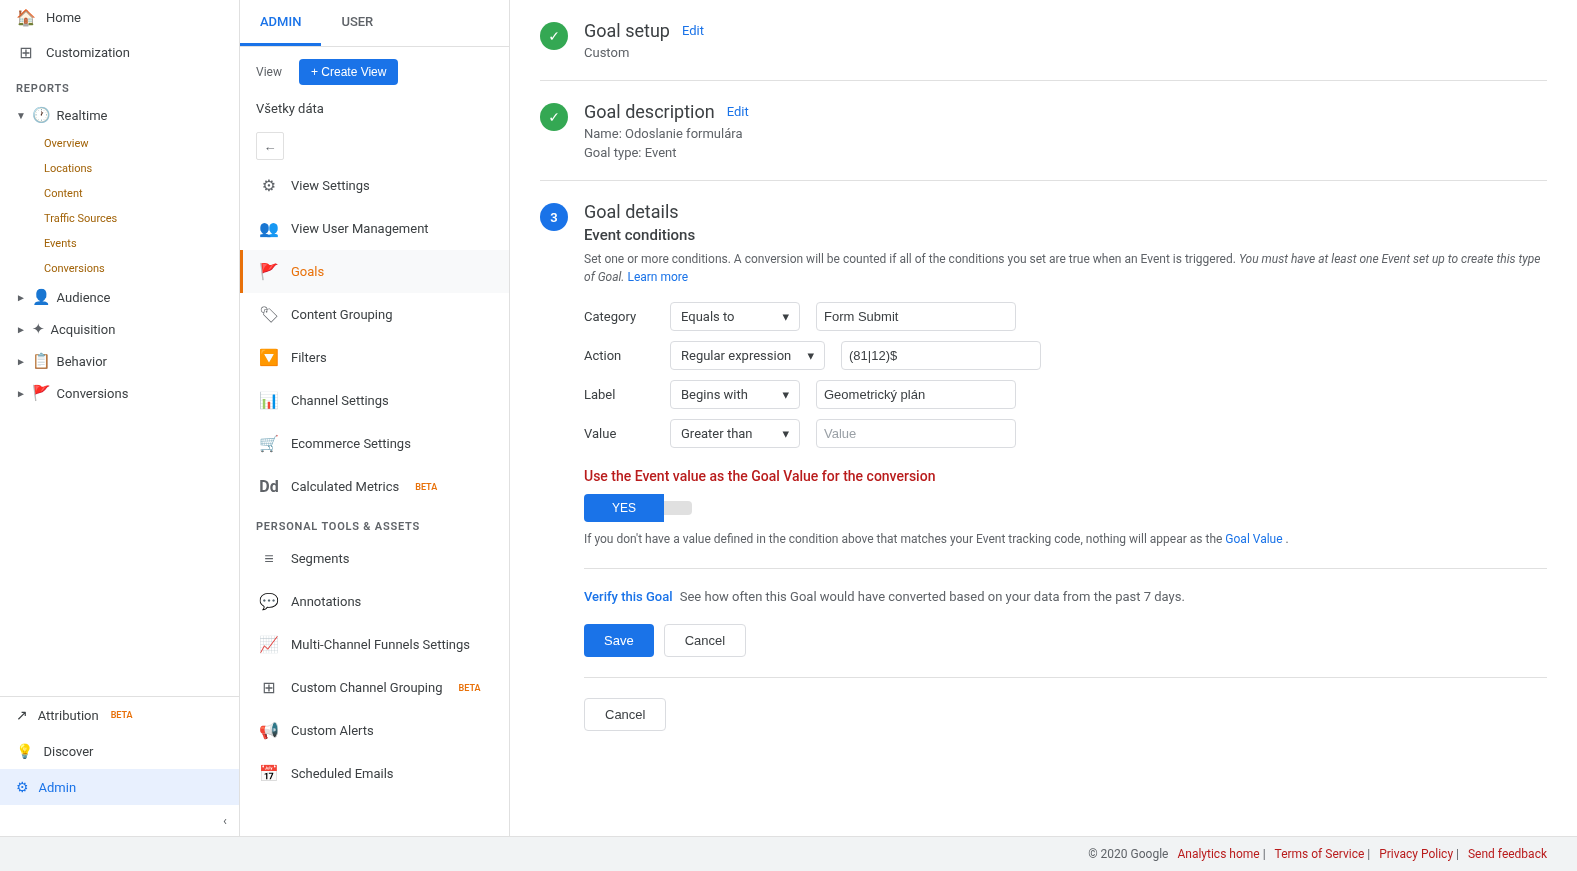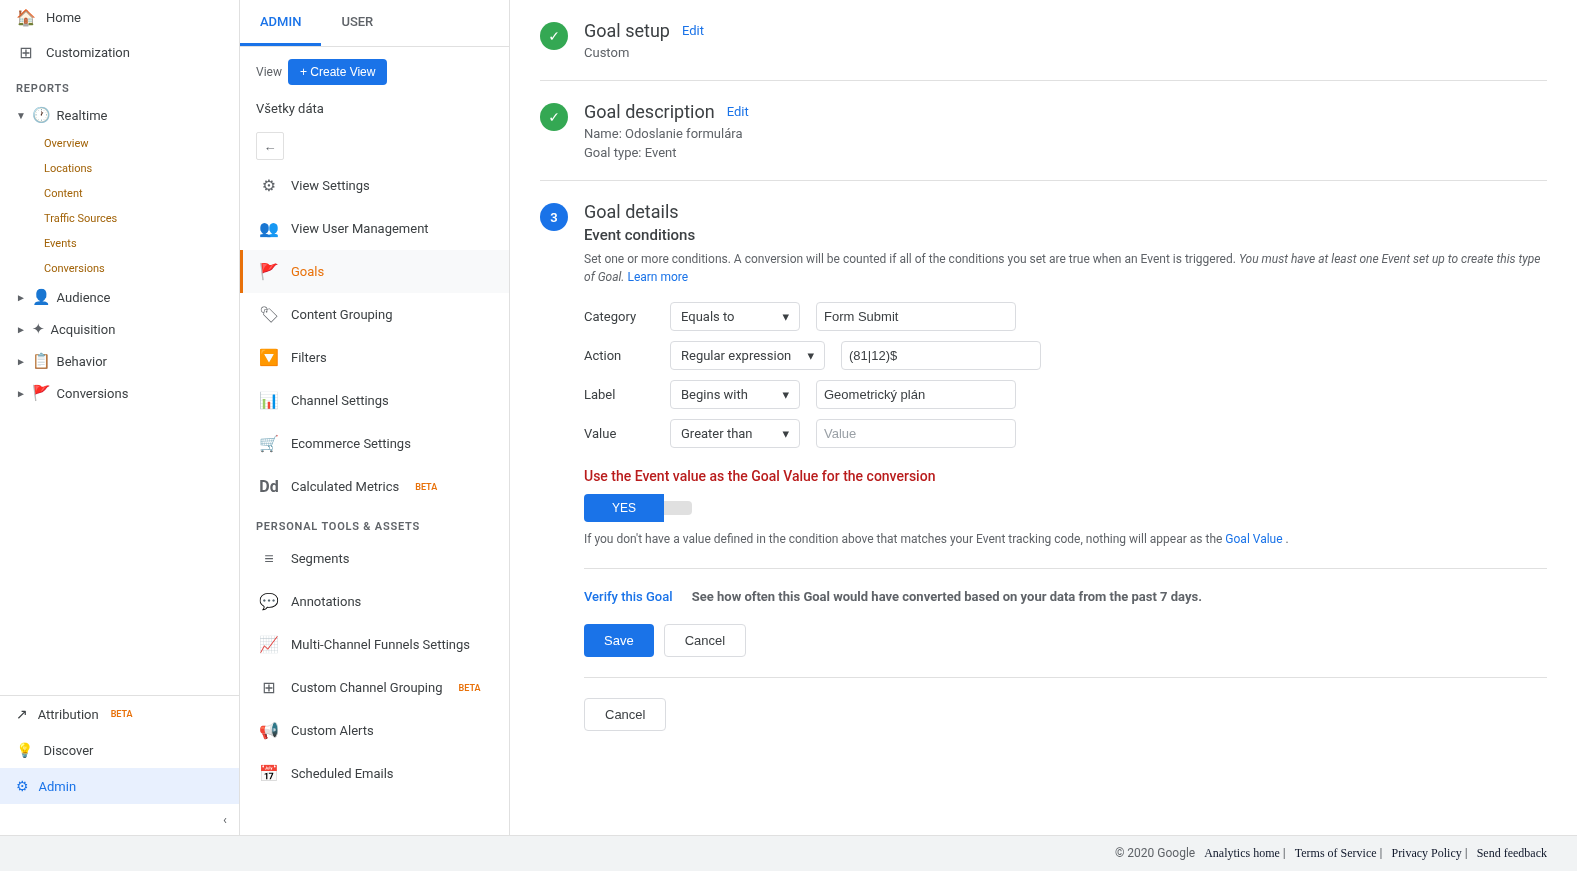--- a/index.html
+++ b/index.html
@@ -28,21 +28,21 @@
     
     .collapse-btn { display: flex; justify-content: flex-end; padding: 8px 12px; cursor: pointer; color: #5f6368; }
     
     
     .middle-panel { width: 270px; background: #fff; border-right: 1px solid #e0e0e0; display: flex; flex-direction: column; flex-shrink: 0; overflow: hidden; }
     
     .admin-tabs { display: flex; border-bottom: 1px solid #e0e0e0; }
     .admin-tab { padding: 14px 20px; font-size: 13px; font-weight: 500; color: #5f6368; cursor: pointer; border-bottom: 3px solid transparent; }
     .admin-tab.active { color: #1a73e8; border-bottom-color: #1a73e8; }
     
-    .view-header { display: flex; align-items: center; gap: 6px; padding: 12px 16px; }
+    .view-header { display: flex; align-items: center; gap: 17px; padding: 12px 16px; }
     .view-label { font-size: 12px; color: #5f6368; }
     .create-view-btn { background: #1a73e8; color: #fff; border: none; border-radius: 4px; padding: 6px 12px; font-size: 12px; cursor: pointer; display: flex; align-items: center; gap: 4px; }
     
     .view-name { padding: 4px 16px 12px; font-size: 13px; color: #3c4043; }
     
     .back-btn { width: 28px; height: 28px; margin: 4px 16px; cursor: pointer; color: #5f6368; display: flex; align-items: center; justify-content: center; border: 1px solid #e0e0e0; border-radius: 2px; }
     
     .middle-nav-item { display: flex; align-items: center; gap: 12px; padding: 12px 16px; cursor: pointer; color: #3c4043; font-size: 13px; border-left: 3px solid transparent; }
     .middle-nav-item.active { background: #f8f9fa; border-left-color: #e8710a; }
     .middle-nav-item .nav-icon { color: #5f6368; font-size: 16px; width: 20px; text-align: center; }
@@ -89,30 +89,30 @@
     .toggle-yes { background: #1a73e8; color: #fff; border: none; padding: 7px 28px; font-size: 12px; font-weight: 500; cursor: pointer; border-radius: 4px 0 0 4px; }
     .toggle-no { background: #e0e0e0; color: #5f6368; border: none; padding: 7px 14px; font-size: 12px; font-weight: 500; cursor: pointer; border-radius: 0 4px 4px 0; }
     
     .goal-value-desc { font-size: 12px; color: #5f6368; line-height: 1.5; }
     .goal-value-desc a { color: #1a73e8; text-decoration: none; }
     
     .divider { border: none; border-top: 1px solid #e0e0e0; margin: 20px 0; }
     
     .verify-section { margin-bottom: 20px; }
     .verify-link { color: #1a73e8; font-size: 13px; cursor: pointer; font-weight: 500; text-decoration: none; }
-    .verify-text { font-size: 13px; color: #5f6368; margin-left: 16px; font-weight: bold; }
+    .verify-text { font-size: 13px; color: #5f6368; margin-left: 4px; }
     
     .action-buttons { display: flex; gap: 10px; margin-bottom: 16px; }
     .save-btn { background: #1a73e8; color: #fff; border: none; border-radius: 4px; padding: 8px 20px; font-size: 13px; font-weight: 500; cursor: pointer; }
     .cancel-btn { background: #fff; color: #3c4043; border: 1px solid #dadce0; border-radius: 4px; padding: 8px 20px; font-size: 13px; cursor: pointer; }
     .cancel-bottom-btn { background: #fff; color: #3c4043; border: 1px solid #dadce0; border-radius: 4px; padding: 8px 20px; font-size: 13px; cursor: pointer; }
     
     
     .footer { background: #f1f3f4; border-top: 1px solid #e0e0e0; padding: 10px 30px; text-align: right; font-size: 12px; color: #5f6368; flex-shrink: 0; }
-    .footer a { color: #0f172a; text-decoration: none; margin-left: 6px; font-family: Liberation Serif, serif; }
+    .footer a { color: #b91c1c; text-decoration: none; margin-left: 6px; }
     
     
     ::-webkit-scrollbar { width: 6px; }
     ::-webkit-scrollbar-thumb { background: #dadce0; border-radius: 3px; }
   </style>
 </head>
 <body>
 
 <div class="app-container">
 

